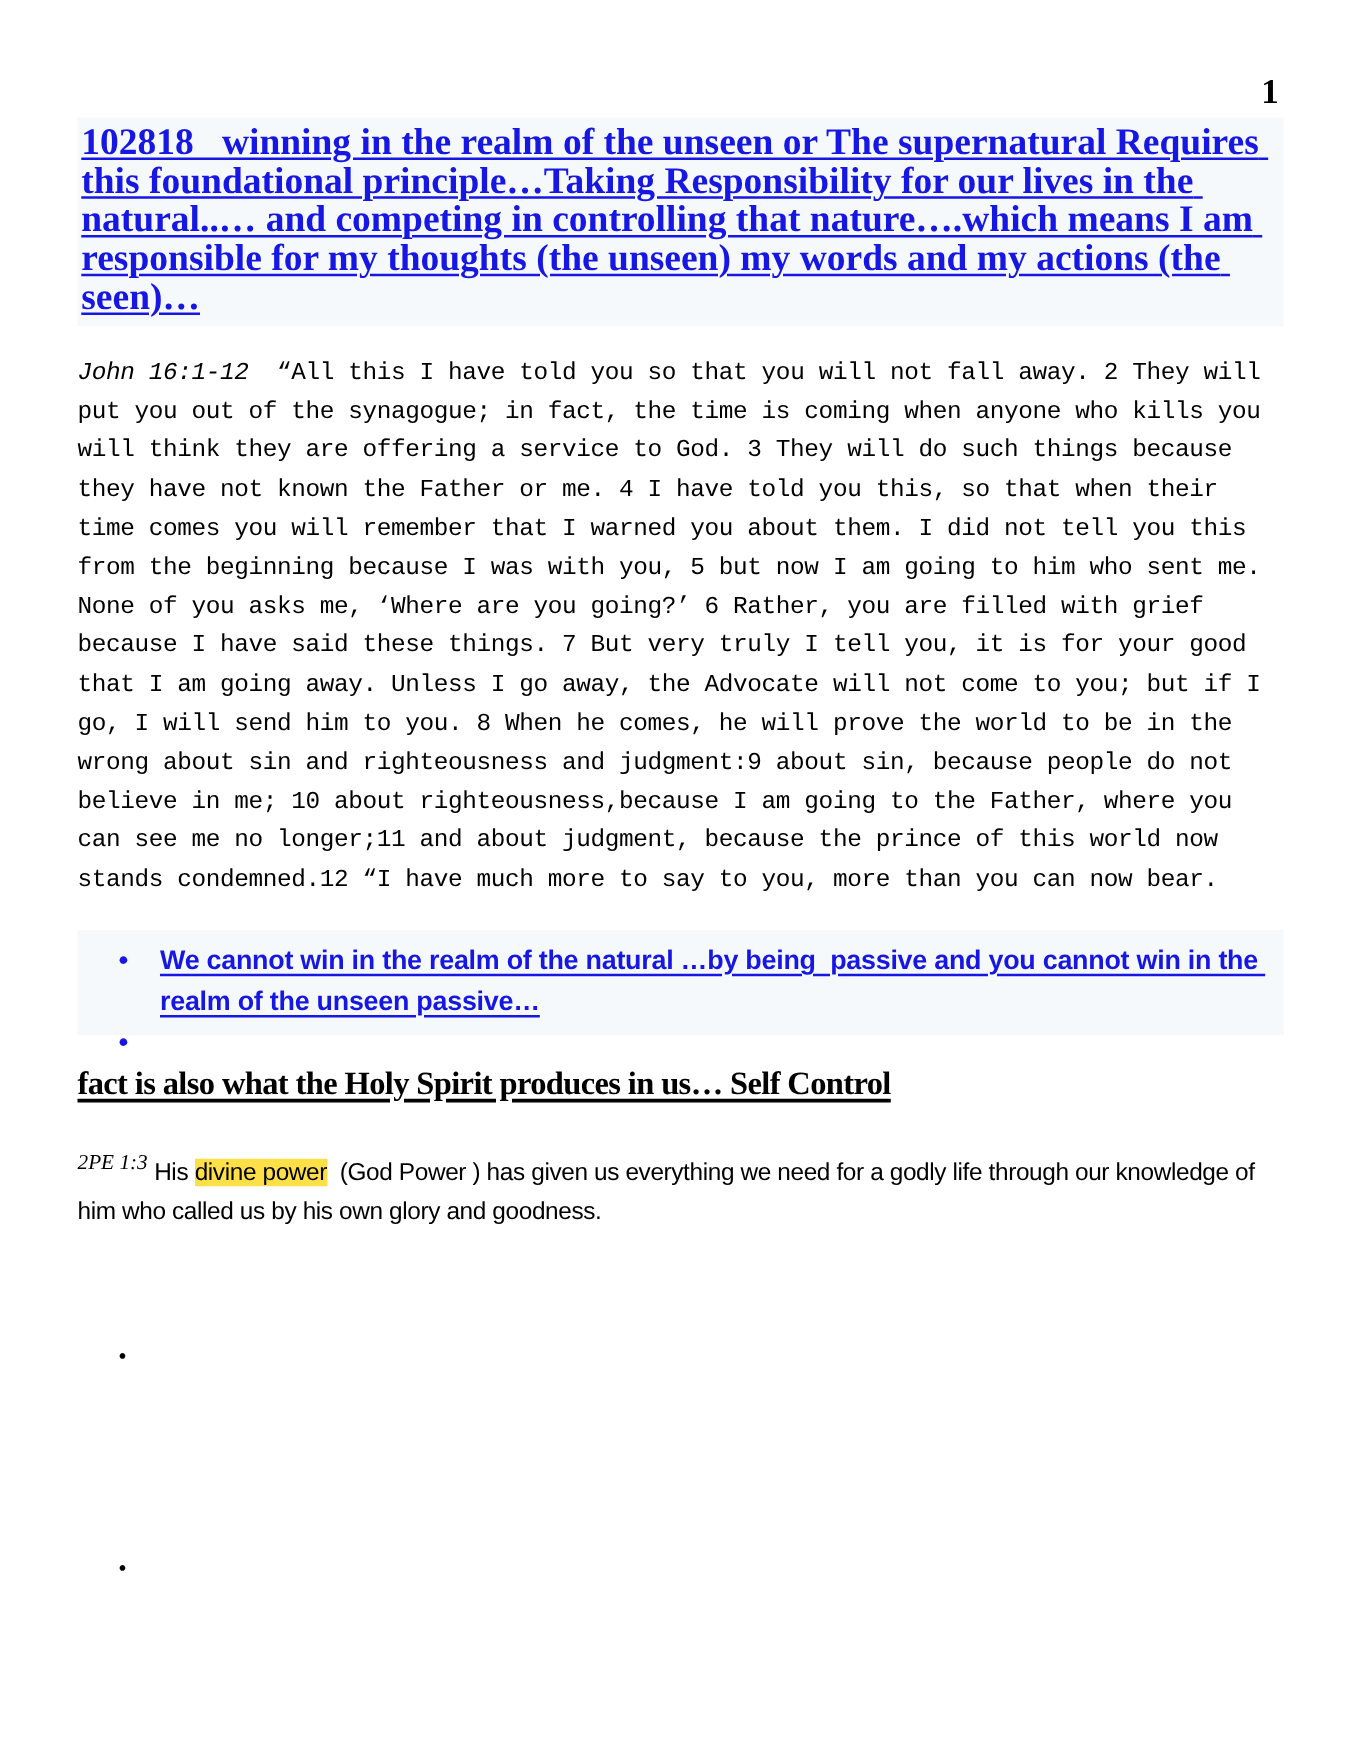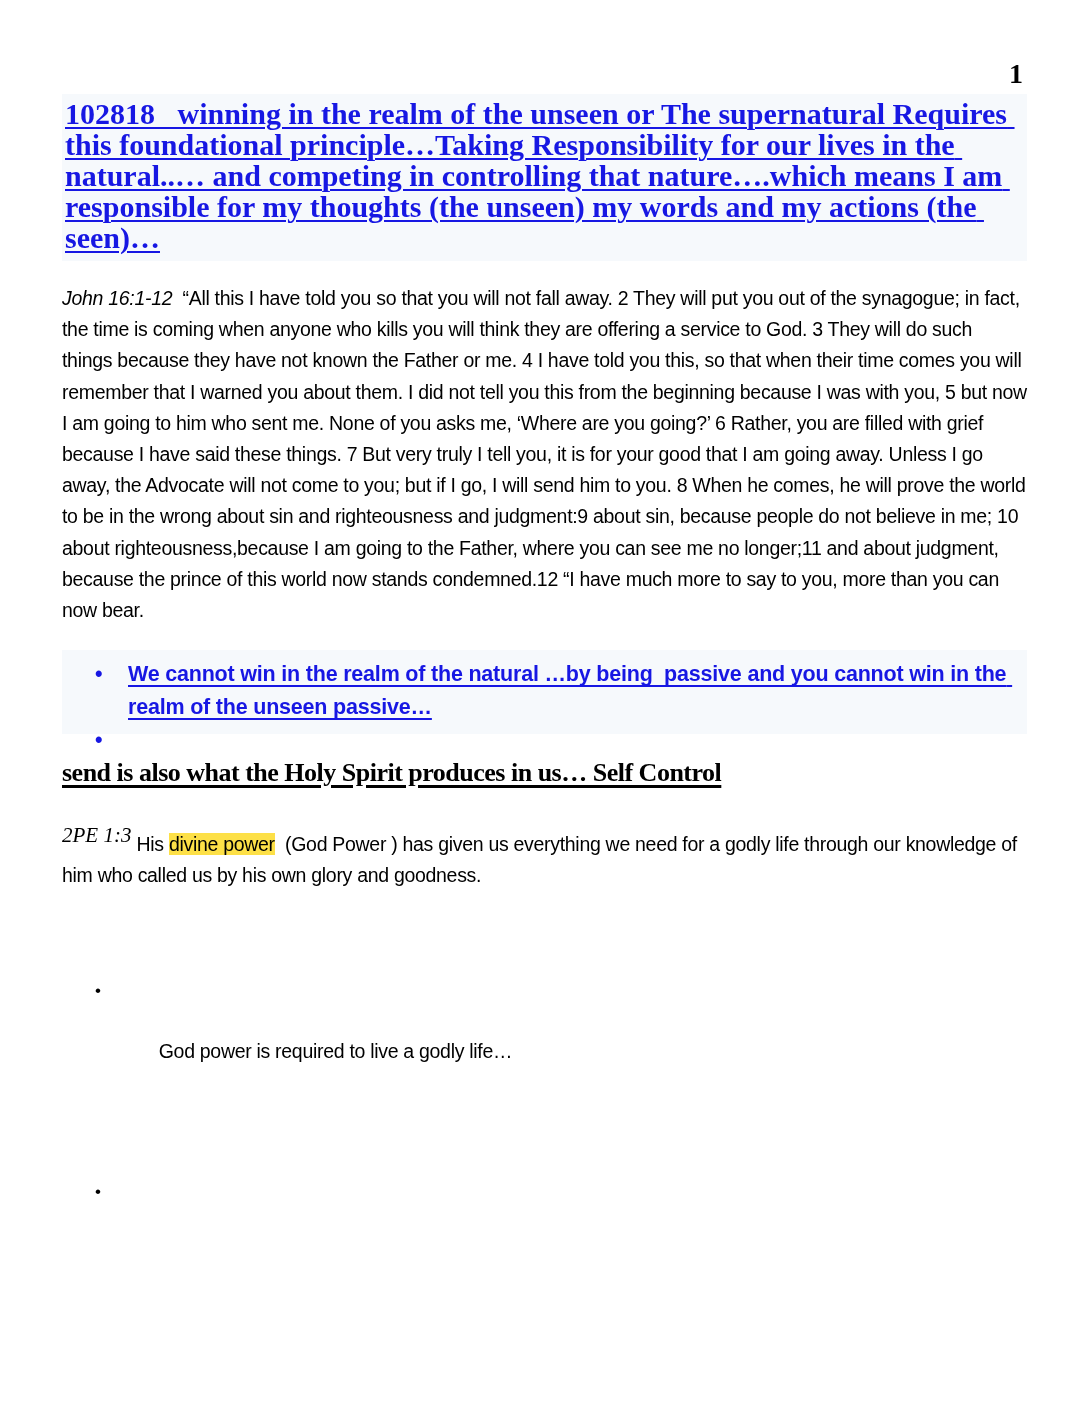--- a/index.html
+++ b/index.html
@@ -40,21 +40,21 @@
     text-decoration-thickness:2px;
     text-underline-offset:3px;
     white-space:pre-wrap;
   }
   .body-text {
     font-size:19.5px;
     line-height:31.2px;
     letter-spacing:-0.3px;
     white-space:pre-wrap;
   }
-  .john-para { margin-top:22px; }
+  .john-para { margin-top:22px;font-family:Liberation Mono, monospace; }
   .scripture-ref { font-style:italic; }
   .emphasis-block {
     margin-top:24px;
     background:#f6f9fc;
     padding:8px 8px 10px 0;
   }
   .bullet-list { list-style:none; }
   .bullet-item { position:relative; padding-left:66px; }
   .bullet-marker {
     position:absolute; left:33px; top:0;
@@ -84,21 +84,21 @@
     color:#000000;
     text-decoration:underline;
     text-decoration-thickness:3px;
     text-underline-offset:4px;
     letter-spacing:-0.5px;
   }
   .peter-para { margin-top:30px; }
   .sup-ref {
     font-family:"Liberation Serif", serif;
     font-style:italic;
-    font-size:21px;
+    font-size:17px;
     letter-spacing:0;
     vertical-align:9px;
   }
   mark.highlight { background:#fde047; color:#000; white-space:pre-wrap; }
   .study-list { margin-top:20px; }
   .study-list .bullet-item { margin-bottom:14px; }
   .study-list .bullet-marker { font-size:17px; top:1px; }
 </style>
 </head>
 <body>
@@ -118,28 +118,27 @@
       <li class="bullet-item emphasis-item">
         <span class="bullet-marker">•</span>
         <span class="emphasis-text">We cannot win in the realm of the natural …by being  passive and you cannot win in the realm of the unseen passive…</span>
       </li>
       <li class="bullet-item emphasis-item">
         <span class="bullet-marker">•</span>
       </li>
     </ul>
   </div>
 
-  <h2 class="section-heading">send is also what the Holy Spirit produces in us… Self Control</h2>
+  <h2 class="section-heading">fact is also what the Holy Spirit produces in us… Self Control</h2>
 
   <p class="body-text peter-para"><span class="sup-ref">2PE 1:3</span><span> His </span><mark class="highlight">divine power</mark><span>  (God Power ) has given us everything we need for a godly life through our knowledge of him who called us by his own glory and goodness.</span></p>
 
   <ul class="bullet-list study-list body-text">
     <li class="bullet-item">
       <span class="bullet-marker">•</span>
-      <span>God power is required to live a godly life…</span>
     </li>
     <li class="bullet-item">
       <span class="bullet-marker">•</span>
     </li>
     
     
   </ul>
 
 </div>
 

